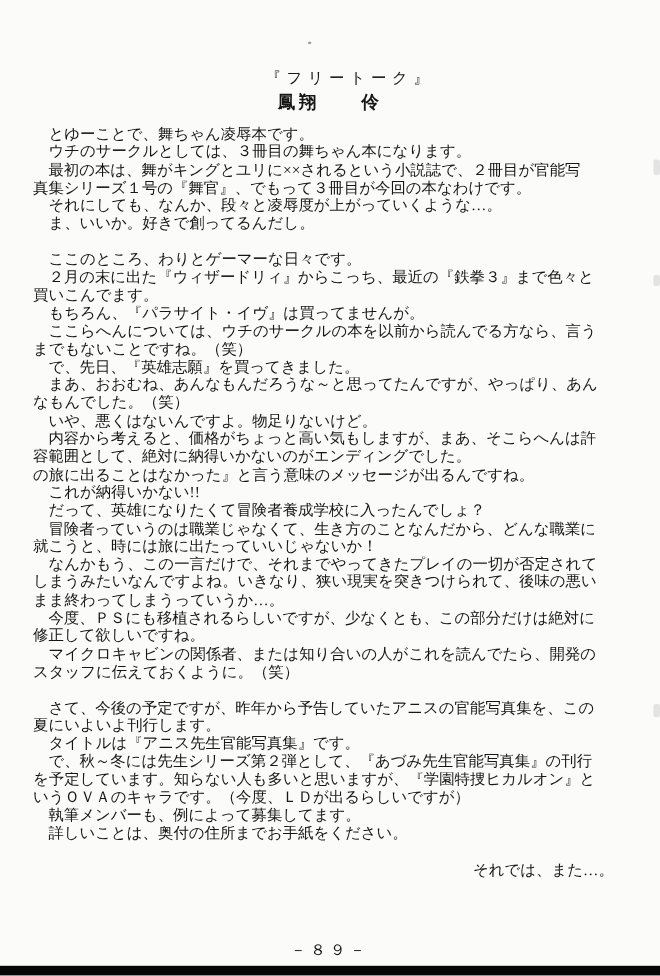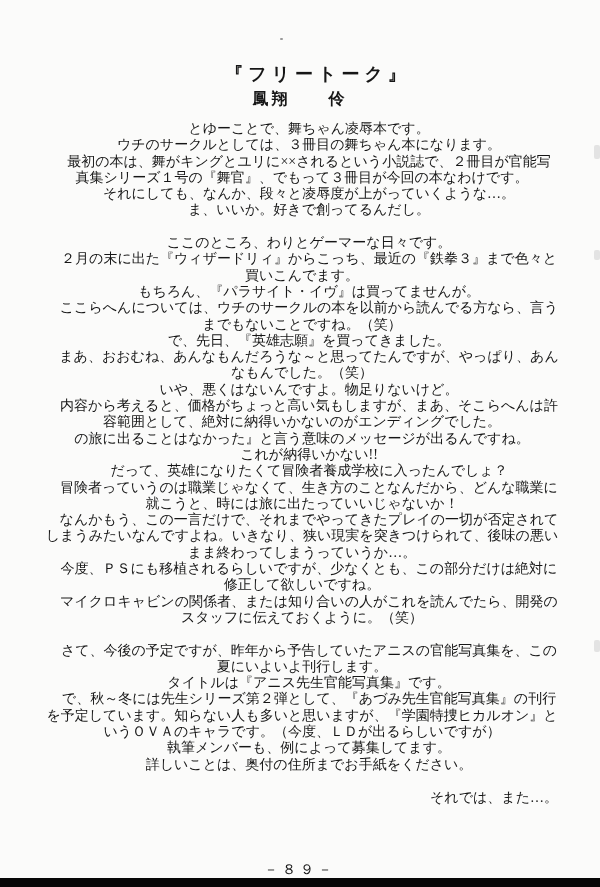--- a/index.html
+++ b/index.html
@@ -8,42 +8,41 @@
     width:600px; height:887px;
     margin:0 auto;
     background:#fbfbfa;
     color:#161616;
     font-family:"Liberation Serif","DejaVu Serif",serif;
     overflow:hidden;
   }
   .title {
     text-align:center;
     padding-top:62px;
-    font-size:18px;
-    font-weight:bold;
+    font-size:14px;
+    font-weight:normal;
     letter-spacing:5px;
     padding-left:36px;
   }
   .author {
     text-align:center;
     font-size:16px;
     font-weight:bold;
     letter-spacing:3px;
     margin-top:3px;
   }
   .body {
     margin:11px 26px 0 30px;
     font-size:14px;
   }
   .line {
     min-height:16.3px;
     line-height:16.3px;
     white-space:pre;
     overflow:hidden;
-    text-align:center;
   }
   .closing {
     text-align:right;
     margin:17px 42px 0 0;
     font-size:14px;
     line-height:16.3px;
     padding-left:36px;
   }
   .page-num {
     text-align:center;

